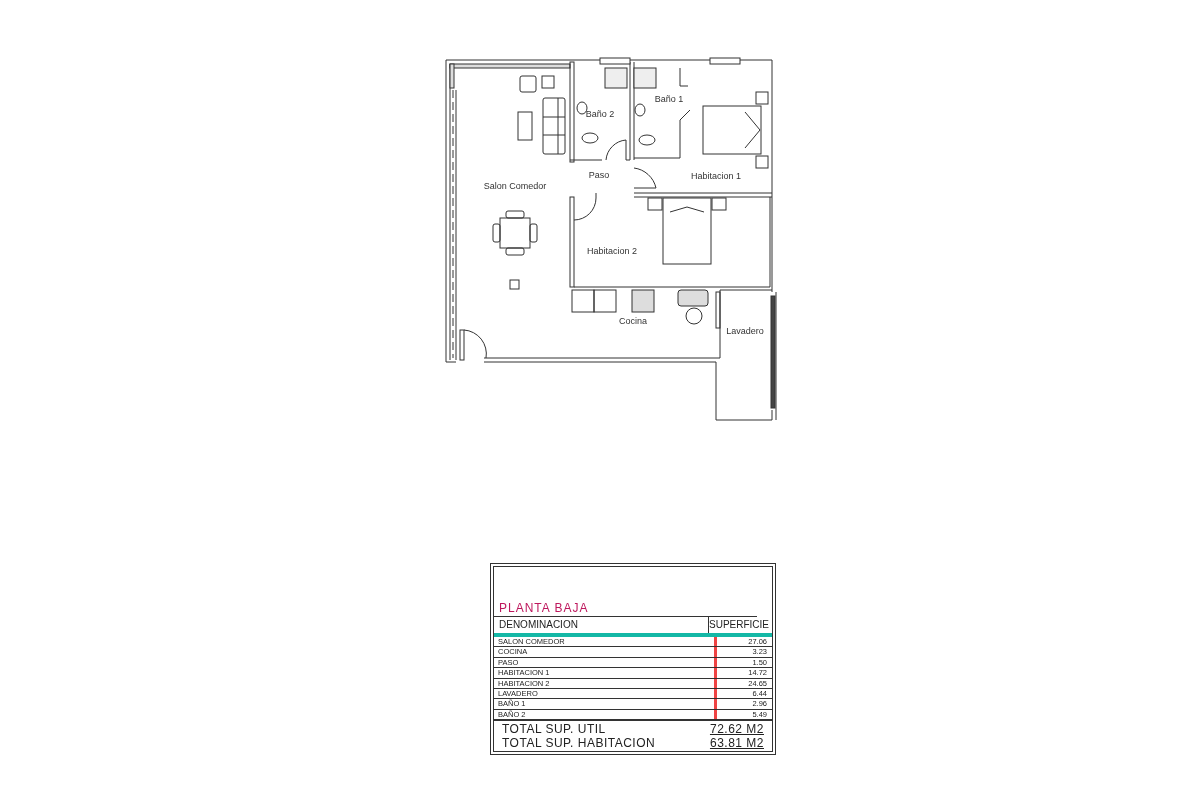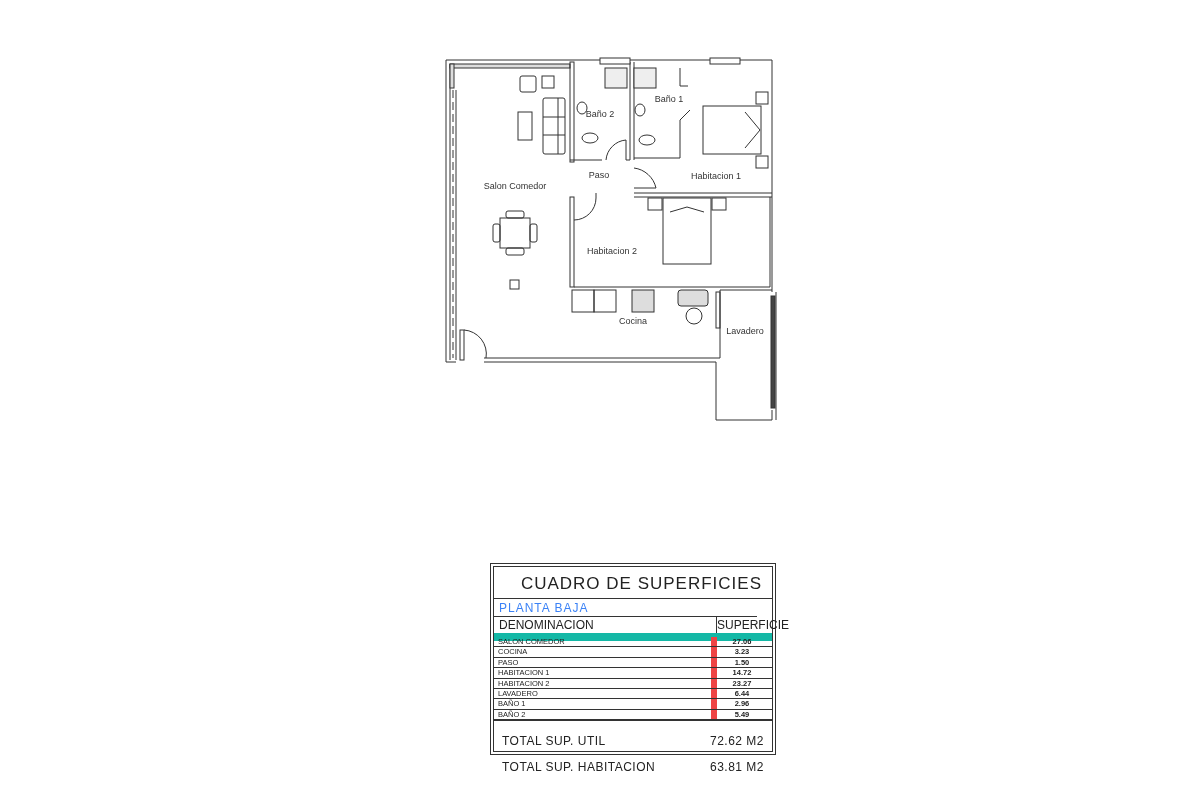--- a/index.html
+++ b/index.html
@@ -1,33 +1,33 @@
 <!DOCTYPE html>
 <html><head>
 <meta charset="utf-8">
 <style>
   html,body{margin:0;padding:0;background:#ffffff;}
   body{width:1200px;height:800px;position:relative;overflow:hidden;font-family:"Liberation Sans",sans-serif;color:#222;}
   #plan{position:absolute;left:0;top:0;width:1200px;height:800px;}
   .room-label{position:absolute;font-size:9px;color:#333;white-space:nowrap;transform:translate(-50%,-50%);font-family:"Liberation Sans",sans-serif;}
   #table-wrap{position:absolute;left:490px;top:563px;width:284px;height:190px;border:1px solid #333;box-shadow:inset 0 0 0 2px #fff, inset 0 0 0 3px #333;background:#fff;}
   .t-title{position:absolute;left:3px;right:3px;top:3px;height:31px;border-bottom:1px solid #333;font-size:17px;letter-spacing:1px;text-align:right;padding-right:10px;line-height:33px;color:#222;}
-  .t-sub{position:absolute;left:3px;right:18px;top:35px;height:17px;border-bottom:1px solid #333;font-size:12px;letter-spacing:1px;padding-left:5px;line-height:18px;color:#3b82f6;}
-  .t-head{position:absolute;left:3px;right:3px;top:53px;height:16px;border-bottom:8px solid #14b8a6;font-size:12px;line-height:16px;}
+  .t-sub{position:absolute;left:3px;right:18px;top:35px;height:17px;border-bottom:1px solid #333;font-size:12px;letter-spacing:1px;padding-left:5px;line-height:18px;color:#be185d;}
+  .t-head{position:absolute;left:3px;right:3px;top:53px;height:16px;border-bottom:4px solid #14b8a6;font-size:10px;line-height:16px;}
   .t-head .c1{position:absolute;left:5px;}
-  .t-head .c2{position:absolute;right:3px;width:52px;text-align:center;border-left:1px solid #333;height:16px;}
+  .t-head .c2{position:absolute;right:11px;width:52px;text-align:center;border-left:1px solid #333;height:16px;}
   .t-rows{position:absolute;left:3px;right:3px;top:73px;}
   .t-row{position:relative;height:9.4px;border-bottom:1px solid #333;font-size:7.5px;line-height:10px;}
   .t-row .c1{position:absolute;left:4px;}
-  .t-row .c2{position:absolute;right:3px;width:52px;text-align:center;border-left:6px solid #ef4444;height:9.4px;font-weight:bold;}
+  .t-row .c2{position:absolute;right:3px;width:52px;text-align:right;border-left:3px solid #ef4444;height:9.4px;}
   .t-row .c2 span{padding-right:2px;}
   .t-tot{position:absolute;left:3px;right:3px;top:156px;height:31px;border-top:1px solid #333;font-size:12px;letter-spacing:0.5px;line-height:12px;}
-  .t-tot .line{position:relative;height:12px;margin-top:14px;}
+  .t-tot .line{position:relative;height:12px;margin-top:2px;}
   .t-tot .l{position:absolute;left:8px;}
-  .t-tot .r{position:absolute;right:8px;}
+  .t-tot .r{position:absolute;right:8px;text-decoration:underline;}
 </style>
 </head>
 <body>
 
 <svg id="plan" viewBox="0 0 1200 800" xmlns="http://www.w3.org/2000/svg">
   <g fill="none" stroke="#333" stroke-width="1">
 
     <g>
       <polyline points="446,60 772,60 772,292"></polyline>
       <polyline points="446,60 446,362 456,362"></polyline>
@@ -145,21 +145,20 @@
   <div class="room-label" style="left:600px;top:114px;">Baño 2</div>
   <div class="room-label" style="left:669px;top:99px;">Baño 1</div>
   <div class="room-label" style="left:599px;top:175px;">Paso</div>
   <div class="room-label" style="left:716px;top:176px;">Habitacion 1</div>
   <div class="room-label" style="left:612px;top:251px;">Habitacion 2</div>
   <div class="room-label" style="left:633px;top:321px;">Cocina</div>
   <div class="room-label" style="left:745px;top:331px;">Lavadero</div>
 </div>
 
 <div id="table-wrap">
-  <div class="t-title">CUADRO DE SUPERFICIES</div>
   <div class="t-sub">PLANTA BAJA</div>
   <div class="t-head">
     <span class="c1">DENOMINACION</span>
     <span class="c2">SUPERFICIE</span>
   </div>
   <div class="t-rows">
     <div class="t-row">
         <span class="c1">SALON COMEDOR</span>
         <span class="c2"><span>27.06</span></span>
       </div>
@@ -170,21 +169,21 @@
     <div class="t-row">
         <span class="c1">PASO</span>
         <span class="c2"><span>1.50</span></span>
       </div>
     <div class="t-row">
         <span class="c1">HABITACION 1</span>
         <span class="c2"><span>14.72</span></span>
       </div>
     <div class="t-row">
         <span class="c1">HABITACION 2</span>
-        <span class="c2"><span>23.27</span></span>
+        <span class="c2"><span>24.65</span></span>
       </div>
     <div class="t-row">
         <span class="c1">LAVADERO</span>
         <span class="c2"><span>6.44</span></span>
       </div>
     <div class="t-row">
         <span class="c1">BAÑO 1</span>
         <span class="c2"><span>2.96</span></span>
       </div>
     <div class="t-row">

